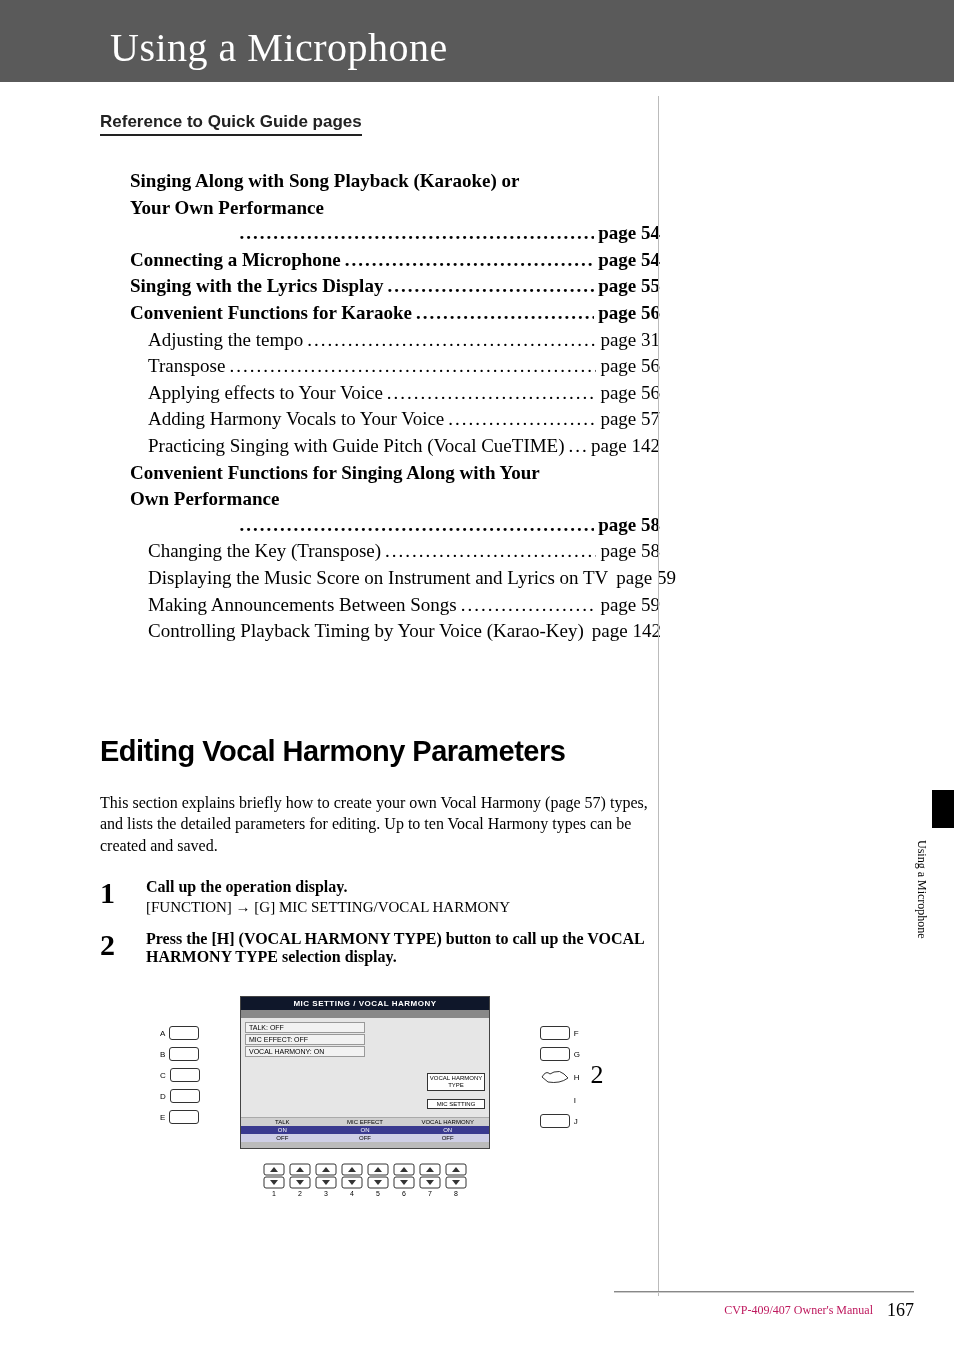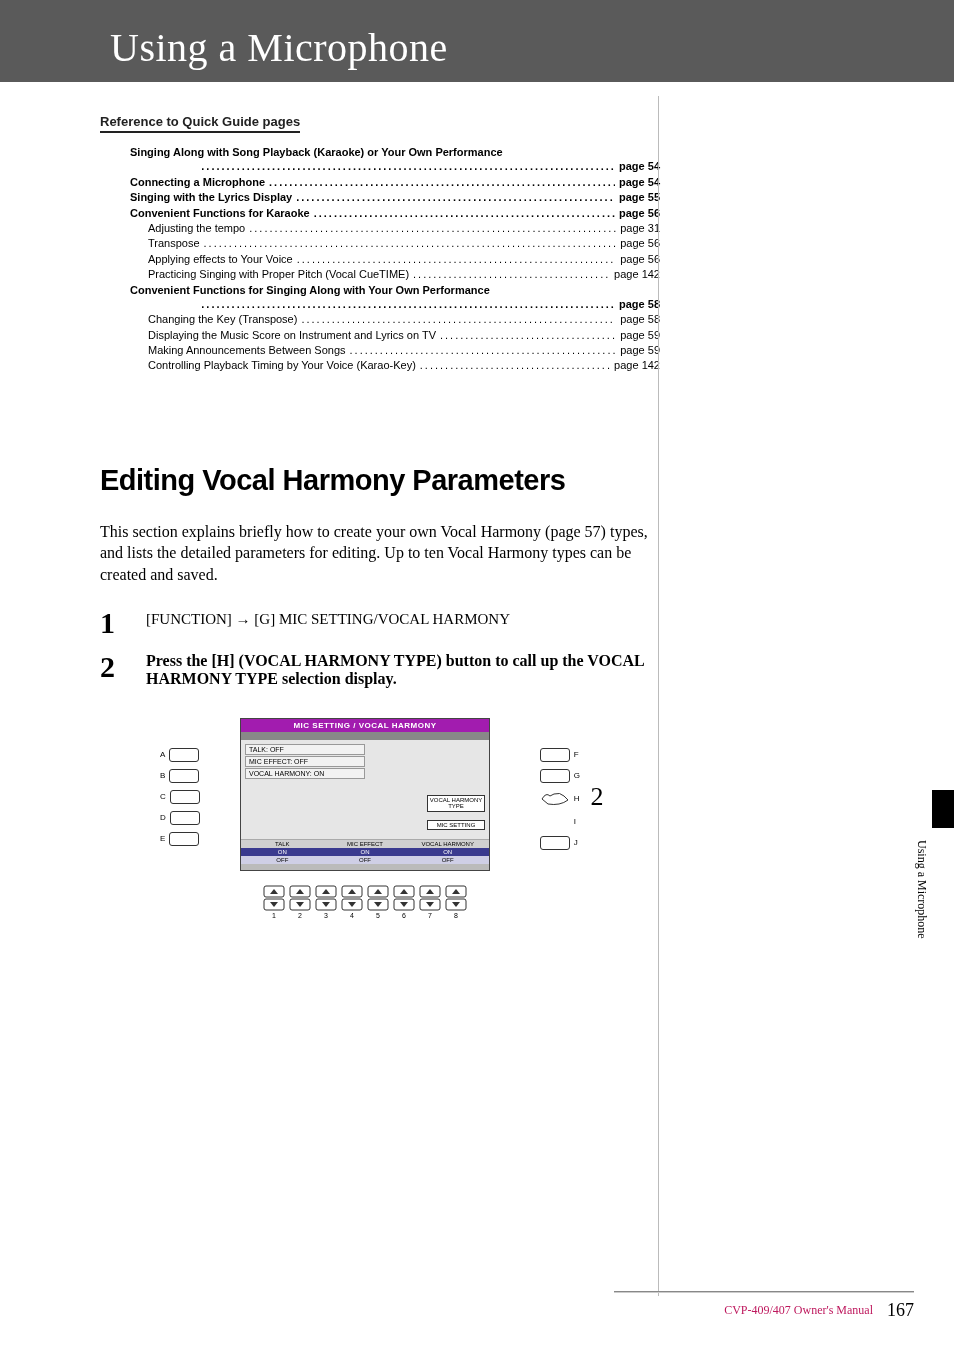--- a/index.html
+++ b/index.html
@@ -24,34 +24,35 @@
     color: #fff;
     padding-left: 110px;
     padding-top: 24px;
     letter-spacing: 0.5px;
   }
   .content {
     padding: 30px 0 0 100px;
     width: 660px;
   }
   .ref-heading {
-    font-size: 13px;
+    font-size: 17px;
     font-weight: bold;
     color: #222;
     border-bottom: 2px solid #222;
     display: inline-block;
     padding-bottom: 2px;
     margin-bottom: 12px;
     font-family: Arial, sans-serif;
   }
   .toc {
-    font-family: Liberation Sans, sans-serif;
-    font-size: 11px;
+    font-family: Liberation Serif, serif;
+    font-size: 19px;
     line-height: 1.4;
     padding-left: 30px;
+    margin-top: 20px;
   }
   .toc-row {
     display: flex;
     align-items: baseline;
     white-space: nowrap;
   }
   .toc-row.bold { font-weight: bold; }
   .toc-row.sub { padding-left: 18px; }
   .toc-row .dots {
     flex: 1;
@@ -124,21 +125,21 @@
     background: #fff;
   }
   .keylabel { font-size: 8px; font-family: Arial, sans-serif; }
   .lcd {
     margin: 0 auto;
     width: 250px;
     border: 1px solid #444;
     background: #fff;
   }
   .lcd-titlebar {
-    background: #a21caf;
+    background: #0f172a;
     color: #fff;
     font-size: 8px;
     text-align: center;
     padding: 2px 0;
     font-family: Arial, sans-serif;
     font-weight: bold;
     letter-spacing: 0.5px;
   }
   .lcd-spacer { background: #888; height: 8px; }
   .lcd-body {
@@ -320,21 +321,26 @@
         <span>Transpose</span>
         <span class="dots"></span>
         <span class="page">page 56</span>
       </div>
     <div class="toc-row sub">
         <span>Applying effects to Your Voice</span>
         <span class="dots"></span>
         <span class="page">page 56</span>
       </div>
     <div class="toc-row sub">
-        <span>Practicing Singing with Proper Pitch (Vocal CueTIME)</span>
+        <span>Adding Harmony Vocals to Your Voice</span>
+        <span class="dots"></span>
+        <span class="page">page 57</span>
+      </div>
+    <div class="toc-row sub">
+        <span>Practicing Singing with Guide Pitch (Vocal CueTIME)</span>
         <span class="dots"></span>
         <span class="page">page 142</span>
       </div>
 
     <div class="toc-row bold">
         <span style="white-space:normal;flex:1;max-width:420px;">Convenient Functions for Singing Along with Your Own Performance</span>
       </div>
     <div class="toc-row bold" style="margin-top:-1px;">
         <span style="visibility:hidden;">Performance</span>
         <span class="dots"></span>
@@ -363,20 +369,21 @@
       </div>
   </div>
 
   <h1 class="section-title">Editing Vocal Harmony Parameters</h1>
   <p class="section-intro">This section explains briefly how to create your own Vocal Harmony (page 57) types, and lists the detailed parameters for editing. Up to ten Vocal Harmony types can be created and saved.</p>
 
   <div class="steps">
     <div class="step">
       <div class="step-num">1</div>
       <div class="step-body">
+        <div class="step-title">Call up the operation display.</div>
         <div class="step-sub">
           <span>[FUNCTION]</span>
           <span class="arrow">→</span>
           <span>[G] MIC SETTING/VOCAL HARMONY</span>
         </div>
       </div>
     </div>
     <div class="step">
       <div class="step-num">2</div>
       <div class="step-body">

